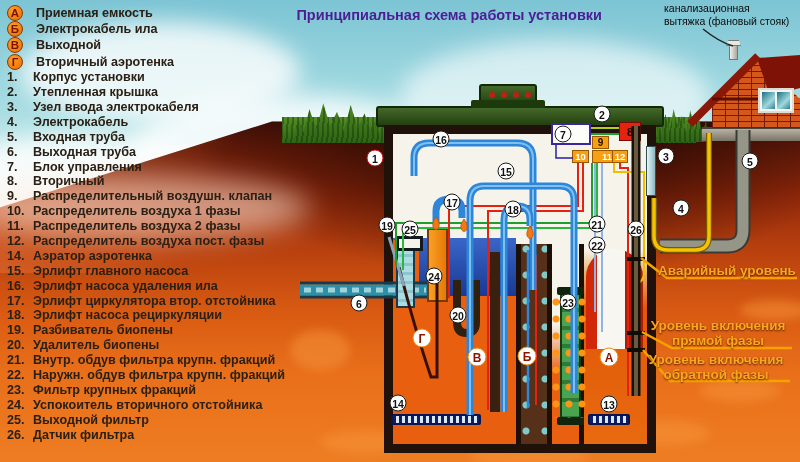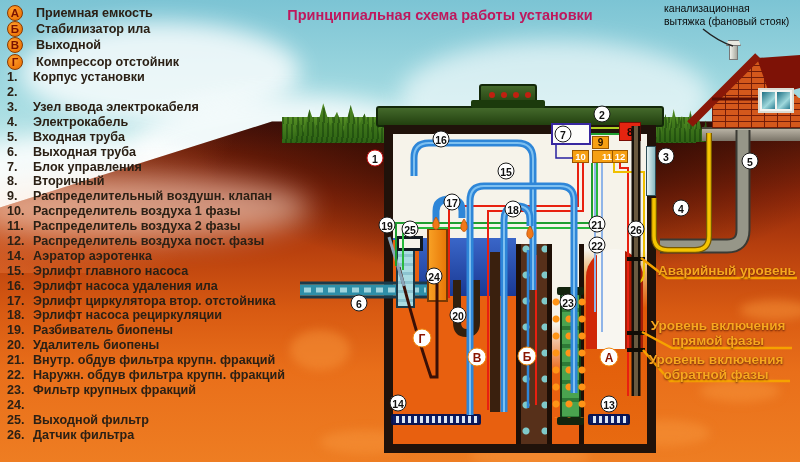--- a/index.html
+++ b/index.html
@@ -53,21 +53,21 @@
 .bxs{height:13px;background:#f6a012;border:1px solid #9a5800;color:#fff;font-size:9.5px;top:150px}
 .co{position:absolute;width:17px;height:17px;border-radius:50%;background:#fff;border:1.6px solid #1a1a1a;color:#111;font-weight:bold;font-size:10.5px;display:flex;align-items:center;justify-content:center;transform:translate(-50%,-50%)}
 .co.red{border-color:#cc1010}
 .co.letter{width:19px;height:19px;border-color:#f08a10;color:#8a1400;font-size:12px}
 .legend{left:4px;top:5px;width:294px;color:#2b2015}
 .lrow{display:flex;align-items:center;height:16.2px}
 .nrow{display:flex;align-items:center;height:14.9px}
 .chip{width:16px;height:16px;border-radius:50%;background:radial-gradient(circle at 35% 30%,#ff9f2a,#e86a00);border:1px solid #8a3a00;color:#7a1200;font-weight:bold;font-size:11.5px;display:flex;align-items:center;justify-content:center;margin-left:3px;margin-right:13px;flex:none}
 .num{width:29px;font-weight:bold;font-size:12.6px;flex:none;padding-left:3px}
 .lbl{font-weight:bold;font-size:12.6px;white-space:nowrap}
-.title{left:278px;top:7px;width:324px;text-align:center;font-weight:bold;font-size:14.5px;color:#be185d}
+.title{left:278px;top:7px;width:324px;text-align:right;font-weight:bold;font-size:14.5px;color:#4c1d95}
 .ventlab{left:664px;top:2px;width:136px;font-weight:normal;font-size:10.5px;line-height:12.5px;color:#0a0a0a}
 .ventlab div{white-space:nowrap}
 .lvl{color:#f8a71e;font-weight:bold;text-align:center;text-shadow:0 1px 2px rgba(60,10,0,.8)}
 .lvl1{left:656px;top:263px;width:142px;font-size:13.5px;white-space:nowrap}
 .lvl2{left:640px;top:318px;width:156px;font-size:13.5px;line-height:15px}
 .lvl3{left:638px;top:352px;width:156px;font-size:13.5px;line-height:15px}
 svg.ov{position:absolute;left:0;top:0}
 </style>
 </head>
 <body>
@@ -234,42 +234,43 @@
   <div class="abs legend">
     <div>
 
         <div class="lrow">
           <span class="chip">А</span>
           <span class="lbl">Приемная емкость</span>
         </div>
 
         <div class="lrow">
           <span class="chip">Б</span>
-          <span class="lbl">Стабилизатор ила</span>
+          <span class="lbl">Электрокабель ила</span>
         </div>
 
         <div class="lrow">
           <span class="chip">В</span>
           <span class="lbl">Выходной</span>
         </div>
 
         <div class="lrow">
           <span class="chip">Г</span>
-          <span class="lbl">Компрессор отстойник</span>
+          <span class="lbl">Вторичный аэротенка</span>
         </div>
       </div>
     <div>
 
         <div class="nrow">
           <span class="num">1.</span>
           <span class="lbl">Корпус установки</span>
         </div>
 
         <div class="nrow">
           <span class="num">2.</span>
+          <span class="lbl">Утепленная крышка</span>
         </div>
 
         <div class="nrow">
           <span class="num">3.</span>
           <span class="lbl">Узел ввода электрокабеля</span>
         </div>
 
         <div class="nrow">
           <span class="num">4.</span>
           <span class="lbl">Электрокабель</span>
@@ -361,20 +362,21 @@
           <span class="lbl">Наружн. обдув фильтра крупн. фракций</span>
         </div>
 
         <div class="nrow">
           <span class="num">23.</span>
           <span class="lbl">Фильтр крупных фракций</span>
         </div>
 
         <div class="nrow">
           <span class="num">24.</span>
+          <span class="lbl">Успокоитель вторичного отстойника</span>
         </div>
 
         <div class="nrow">
           <span class="num">25.</span>
           <span class="lbl">Выходной фильтр</span>
         </div>
 
         <div class="nrow">
           <span class="num">26.</span>
           <span class="lbl">Датчик фильтра</span>

